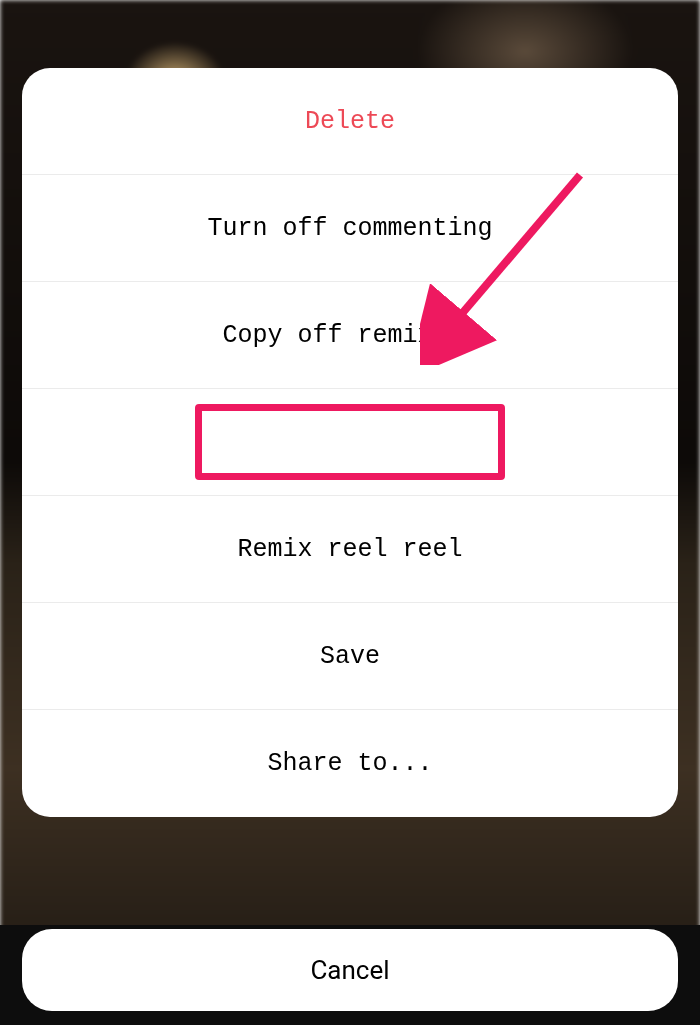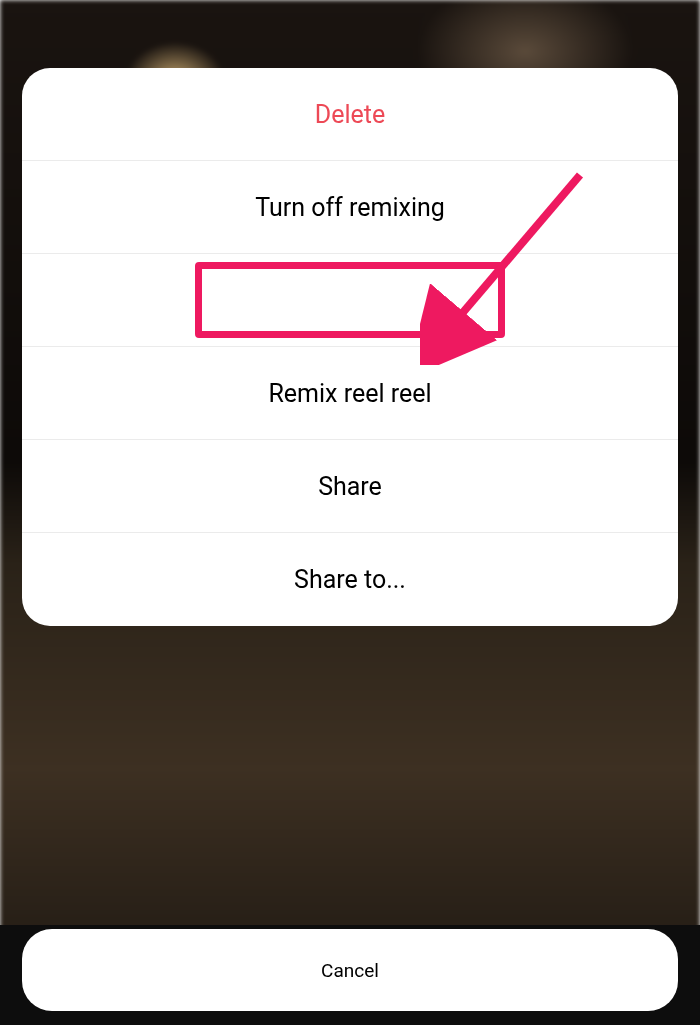--- a/index.html
+++ b/index.html
@@ -39,29 +39,30 @@
       position: absolute;
       left: 22px;
       right: 22px;
       top: 68px;
       background: #ffffff;
       border-radius: 28px;
       overflow: hidden;
     }
     
     .action-item {
-      height: 93px;
+      height: 107px;
       display: flex;
       align-items: center;
       justify-content: center;
       font-size: 25px;
       color: #000000;
       border-bottom: 1px solid #ebebeb;
       cursor: pointer;
       position: relative;
+      font-family: Liberation Mono, monospace;
     }
     
     .action-item:last-child {
       border-bottom: none;
       text-align: center;
     }
     
     .action-item.destructive {
       color: #ed4956;
     }
@@ -81,21 +82,21 @@
       position: absolute;
       left: 22px;
       right: 22px;
       bottom: 14px;
       height: 82px;
       background: #ffffff;
       border-radius: 30px;
       display: flex;
       align-items: center;
       justify-content: center;
-      font-size: 19px;
+      font-size: 26px;
       color: #000000;
       cursor: pointer;
     }
     
     .annotation-arrow {
       position: absolute;
       pointer-events: none;
       z-index: 10;
     }
   </style>
@@ -103,30 +104,33 @@
 <body>
 
 <div class="background"></div>
 <div class="background-bottom"></div>
 
 <div class="action-sheet">
   <div class="action-item destructive">
     <span>Delete</span>
   </div>
   <div class="action-item">
-    <span>Turn off remixing</span>
+    <span>Turn off commenting</span>
+  </div>
+  <div class="action-item">
+    <span>Copy off remixing</span>
   </div>
   <div class="action-item">
     <div class="highlight-box"></div>
   </div>
   <div class="action-item">
     <span>Remix reel reel</span>
   </div>
   <div class="action-item">
-    <span>Share</span>
+    <span>Save</span>
   </div>
   <div class="action-item">
     <span>Share to...</span>
   </div>
 </div>
 
 <div class="cancel-button">
   <span>Cancel</span>
 </div>
 

